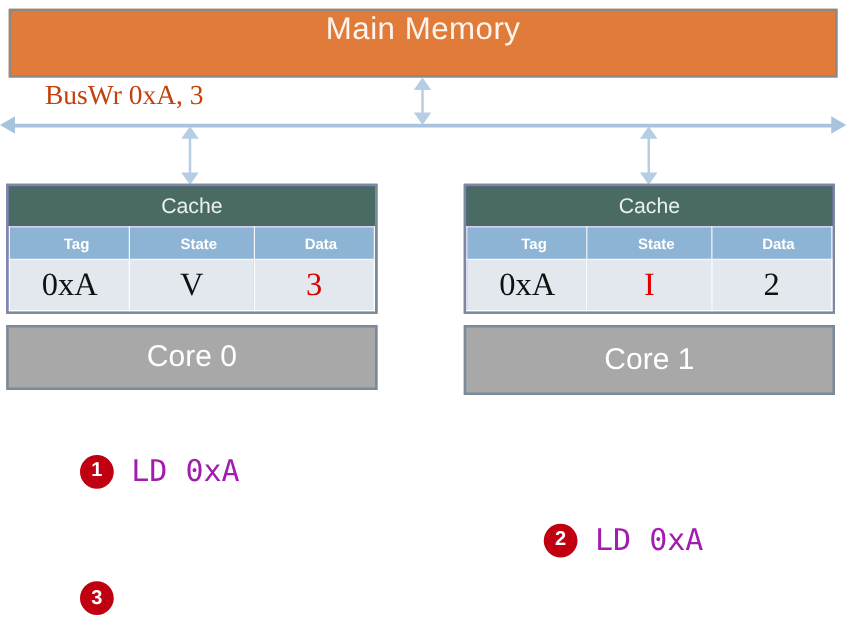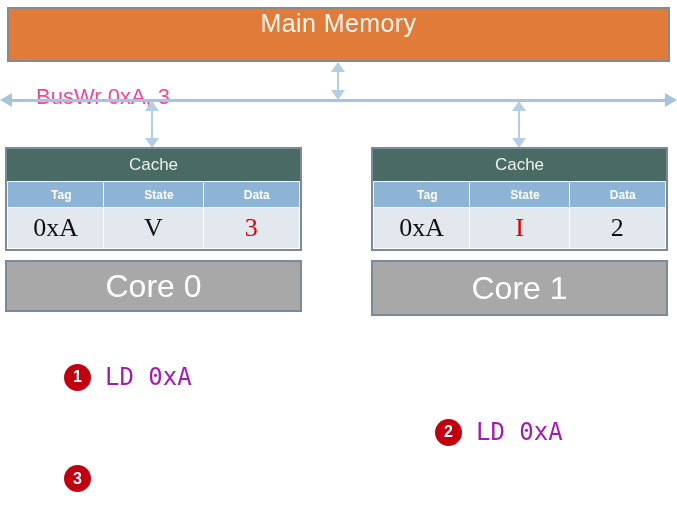--- a/index.html
+++ b/index.html
@@ -59,24 +59,24 @@
     border-right: 12px solid #a8c4dd;
   }
   .bus-arrow-right {
     left: 665px;
     border-left: 12px solid #a8c4dd;
   }
 
   .bus-label {
     position: absolute;
     left: 36px;
-    top: 84px;
-    font-family: Liberation Sans, sans-serif;
+    top: 63px;
+    font-family: Liberation Serif, serif;
     font-size: 22px;
-    color: #ec4899;
+    color: #c2410c;
     white-space: nowrap;
   }
 
   
   .vconn {
     position: absolute;
     width: 14px;
   }
   .vconn .stem {
     position: absolute;
@@ -156,21 +156,21 @@
     position: absolute;
     box-sizing: border-box;
     background: #a8a8a8;
     border: 2px solid #7b8a99;
     display: flex;
     align-items: center;
     justify-content: center;
   }
   .core-label {
     color: #ffffff;
-    font-size: 32px;
+    font-size: 24px;
   }
 
   
   .step {
     position: absolute;
     display: flex;
     align-items: center;
   }
   .step-badge {
     width: 27px;

